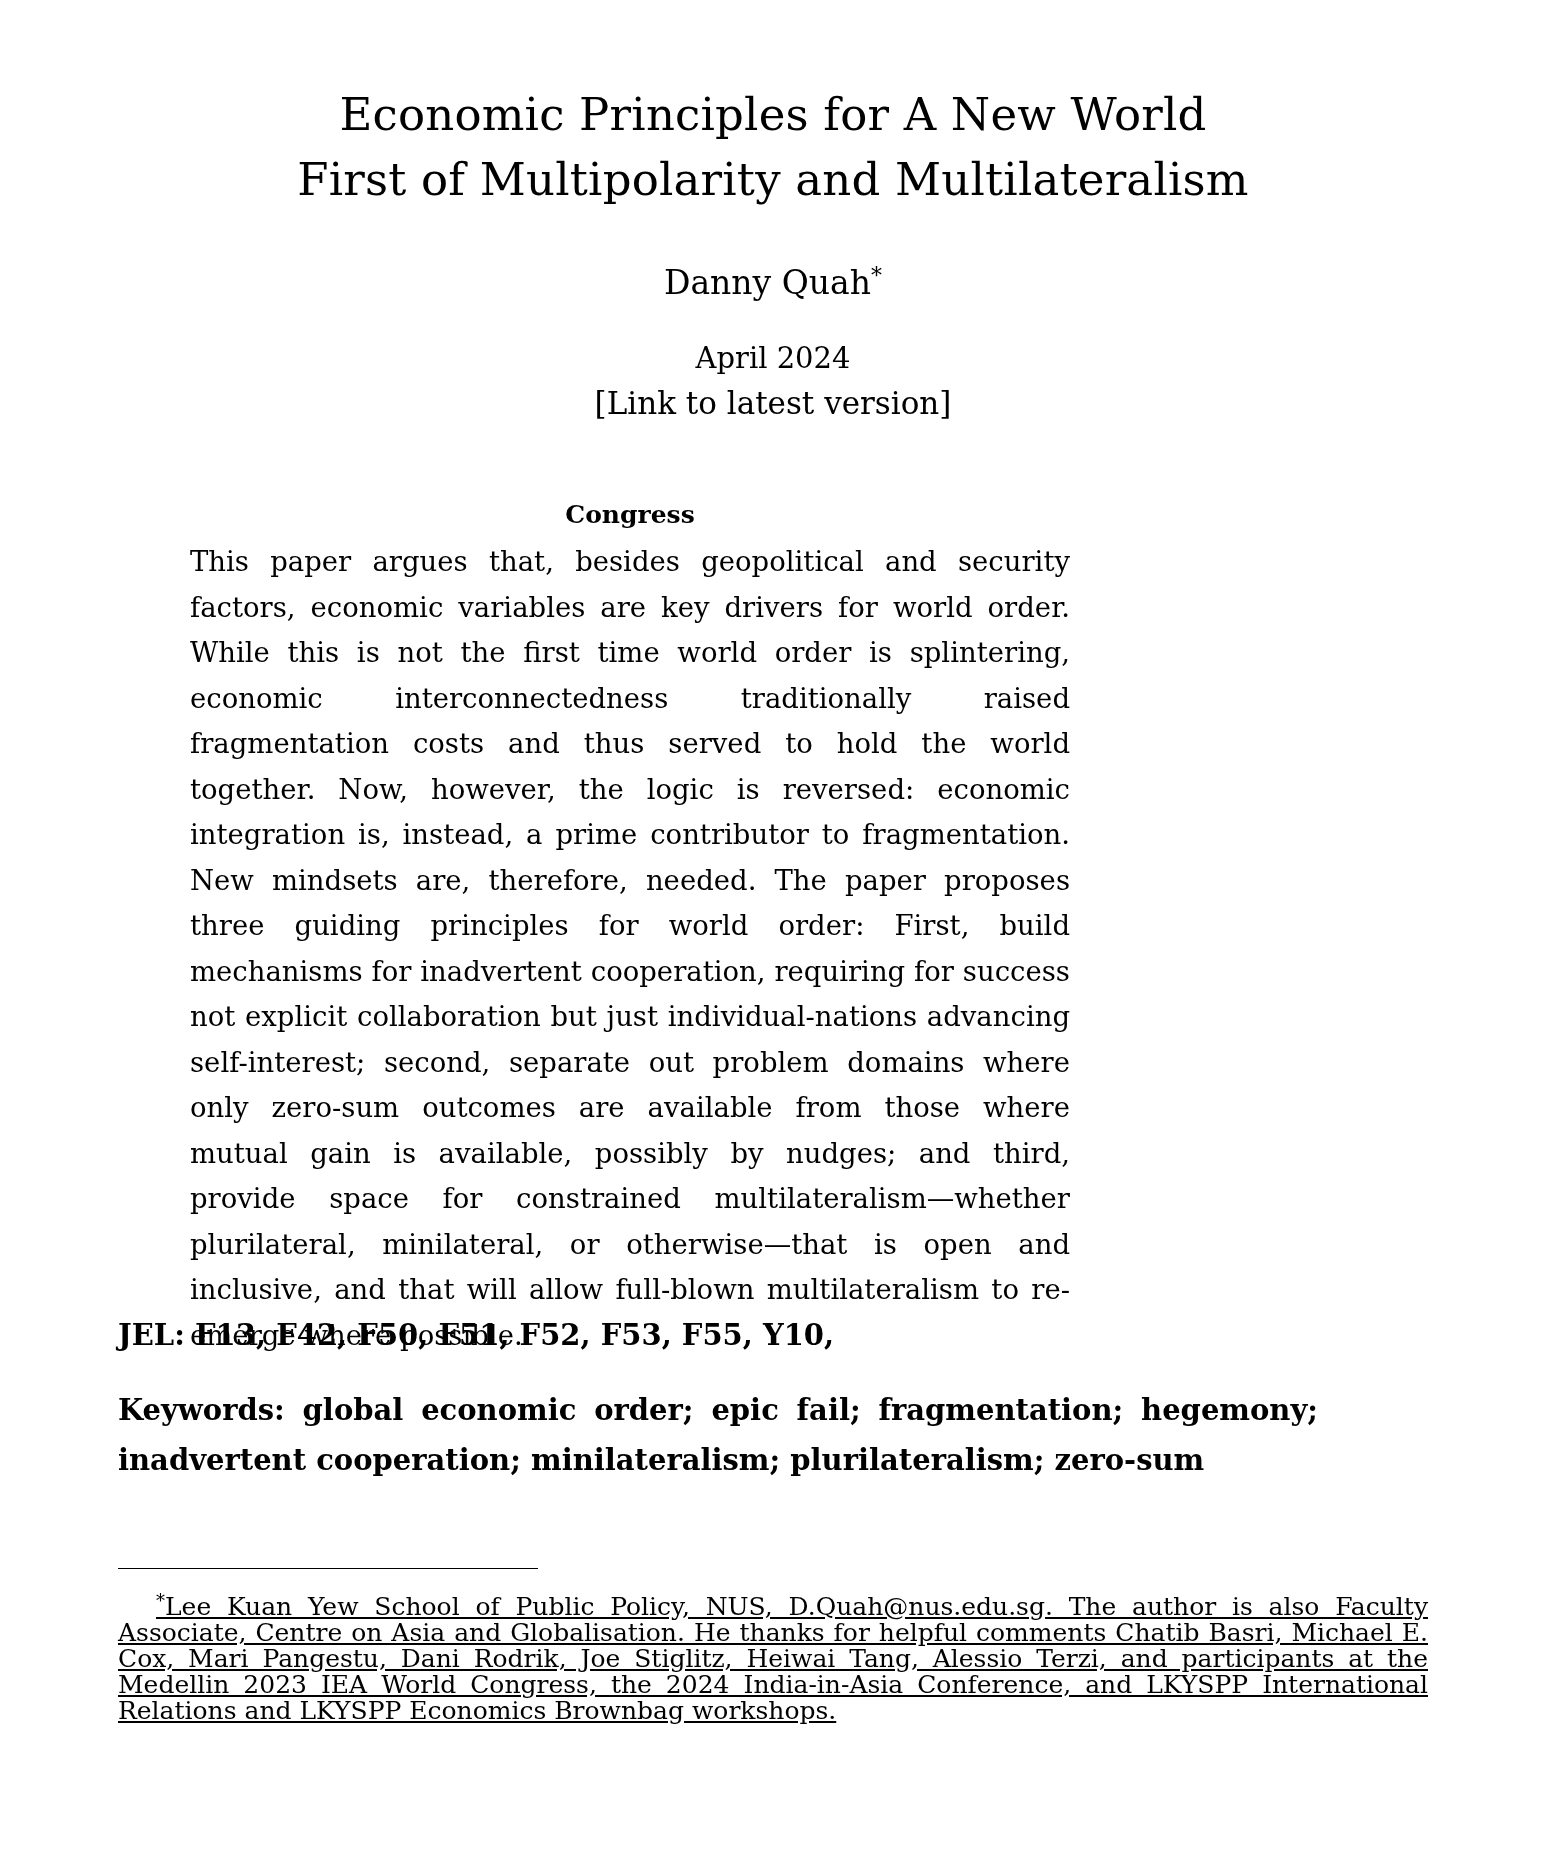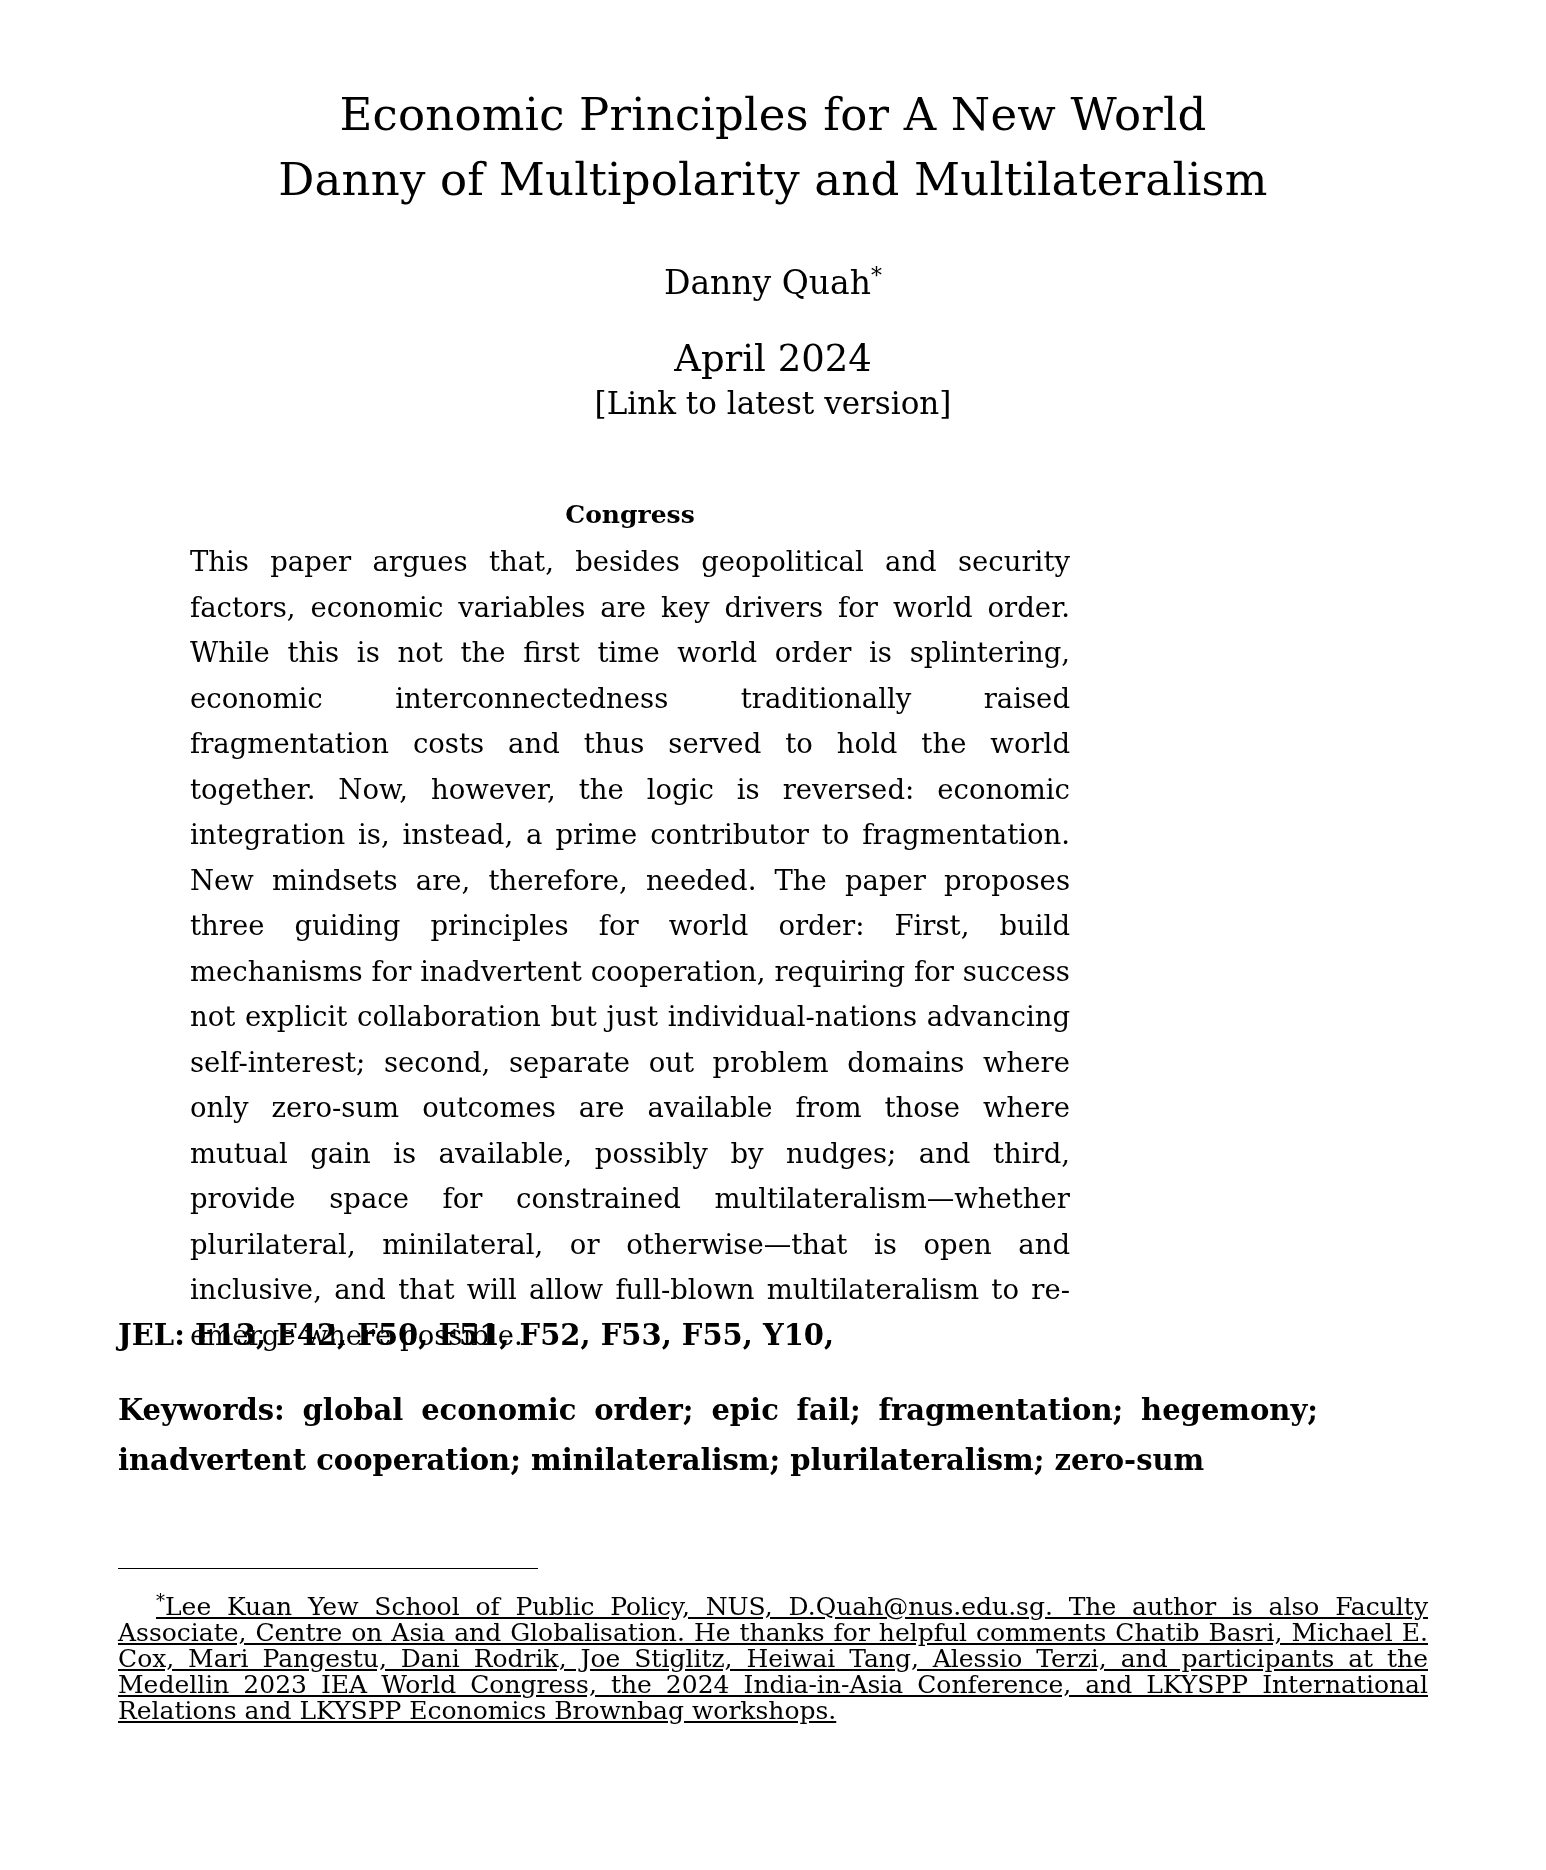--- a/index.html
+++ b/index.html
@@ -59,21 +59,21 @@
 
   
   .date-block {
     position: absolute;
     left: 113px;
     top: 336px;
     width: 1320px;
     text-align: center;
   }
   .date-line {
-    font-size: 37px;
+    font-size: 29px;
     line-height: 45px;
   }
   .version-link {
     font-size: 31px;
     line-height: 45px;
     color: #000000;
     text-decoration: none;
   }
 
   
@@ -145,21 +145,21 @@
     vertical-align: 8px;
   }
 </style>
 </head>
 <body>
 
 <div class="page">
 
   <div class="title-block">
     <div class="title-line">Economic Principles for A New World</div>
-    <div class="title-line">Danny of Multipolarity and Multilateralism</div>
+    <div class="title-line">First of Multipolarity and Multilateralism</div>
   </div>
 
   <div class="author-block">
     <div class="author-name"><span>Danny Quah</span><sup>*</sup></div>
   </div>
 
   <div class="date-block">
     <div class="date-line">April 2024</div>
     <a class="version-link" href="#">[Link to latest version]</a>
   </div>

